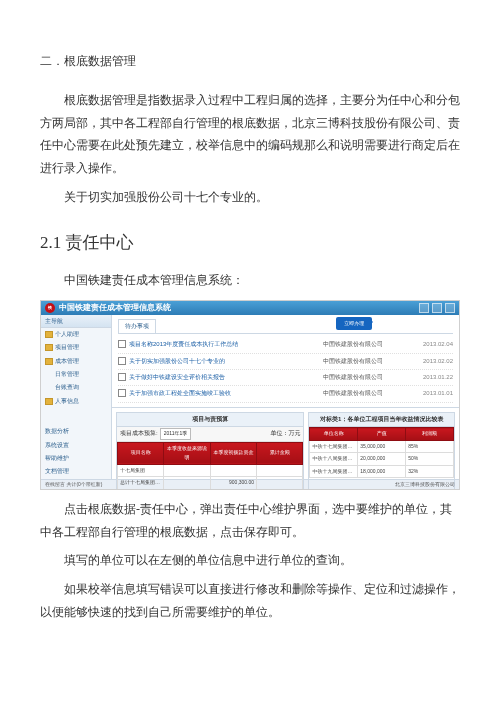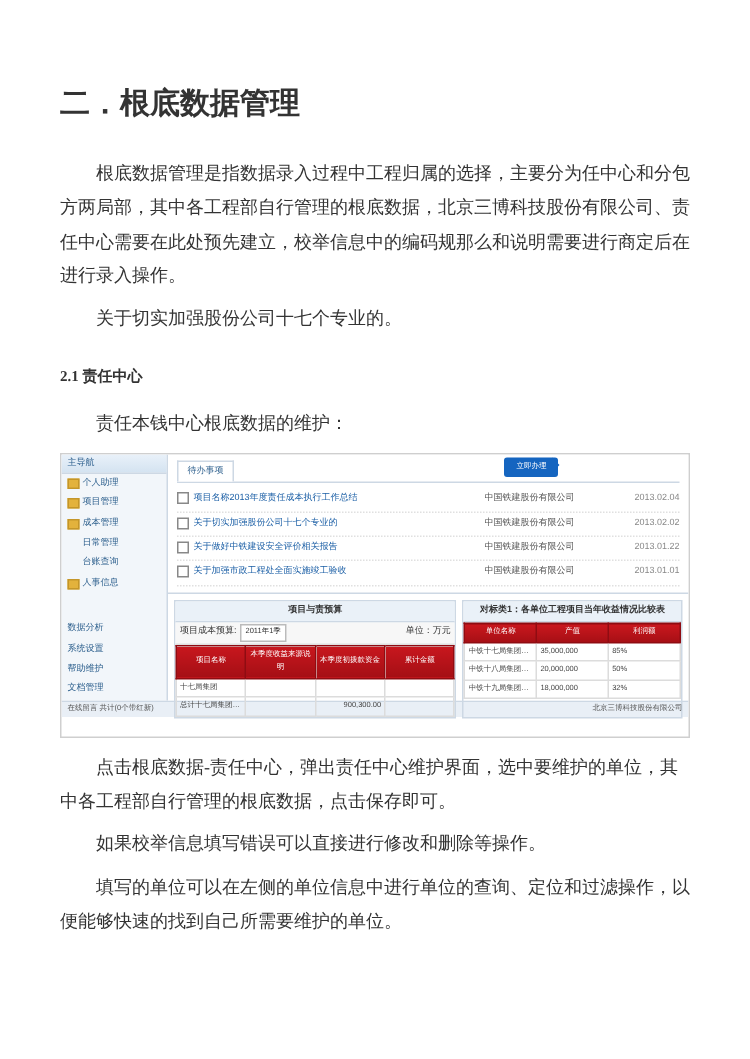--- a/index.html
+++ b/index.html
@@ -7,27 +7,27 @@
     padding: 50px 40px;
     width: 500px;
     box-sizing: border-box;
     font-family: "SimSun", "宋体", serif;
     font-size: 12px;
     line-height: 1.9;
     color: #333;
     background: #fff;
   }
   h1 {
-    font-size: 20px;
-    font-weight: bold;
+    font-size: 12px;
+    font-weight: normal;
     margin: 0 0 16px 0;
   }
   h2 {
-    font-size: 10px;
-    font-weight: bold;
+    font-size: 17px;
+    font-weight: normal;
     margin: 18px 0 10px 0;
   }
   p {
     margin: 6px 0;
     text-indent: 2em;
   }
   .screenshot {
     width: 100%;
     height: 190px;
     border: 1px solid #cfcfcf;
@@ -239,23 +239,32 @@
     border-left-color: #1565c0;
   }
 </style>
 </head>
 <body>
 
 <h1>二．根底数据管理</h1>
 <p>根底数据管理是指数据录入过程中工程归属的选择，主要分为任中心和分包方两局部，其中各工程部自行管理的根底数据，北京三博科技股份有限公司、责任中心需要在此处预先建立，校举信息中的编码规那么和说明需要进行商定后在进行录入操作。</p>
 <p>关于切实加强股份公司十七个专业的。</p>
 <h2>2.1 责任中心</h2>
-<p>责任本钱中心根底数据的维护：</p>
+<p>中国铁建责任成本管理信息系统：</p>
 
 <div class="screenshot">
+  <div class="sc-header">
+    <div class="sc-logo">铁</div>
+    <div class="sc-title">中国铁建责任成本管理信息系统</div>
+    <div class="sc-header-right">
+      <div class="sc-hicon"></div>
+      <div class="sc-hicon"></div>
+      <div class="sc-hicon"></div>
+    </div>
+  </div>
   <div class="sc-body">
     <div class="sc-sidebar">
       <div class="sc-side-head">主导航</div>
       <div class="sc-side-item">
           <span class="sc-fldr"></span>
           <span>个人助理</span>
         </div>
       <div class="sc-side-item">
           <span class="sc-fldr"></span>
           <span>项目管理</span>
@@ -372,14 +381,14 @@
       </div>
     </div>
   </div>
   <div class="sc-footer">
     <span>在线留言 共计(0个带红新)</span>
     <span class="sc-footer-right">北京三博科技股份有限公司</span>
   </div>
 </div>
 
 <p>点击根底数据-责任中心，弹出责任中心维护界面，选中要维护的单位，其中各工程部自行管理的根底数据，点击保存即可。</p>
-<p>如果校举信息填写错误可以直接进行修改和删除等操作。</p>
-<p>填写的单位可以在左侧的单位信息中进行单位的查询、定位和过滤操作，以便能够快速的找到自己所需要维护的单位。</p>
+<p>填写的单位可以在左侧的单位信息中进行单位的查询。</p>
+<p>如果校举信息填写错误可以直接进行修改和删除等操作、定位和过滤操作，以便能够快速的找到自己所需要维护的单位。</p>
 
 </body></html>

